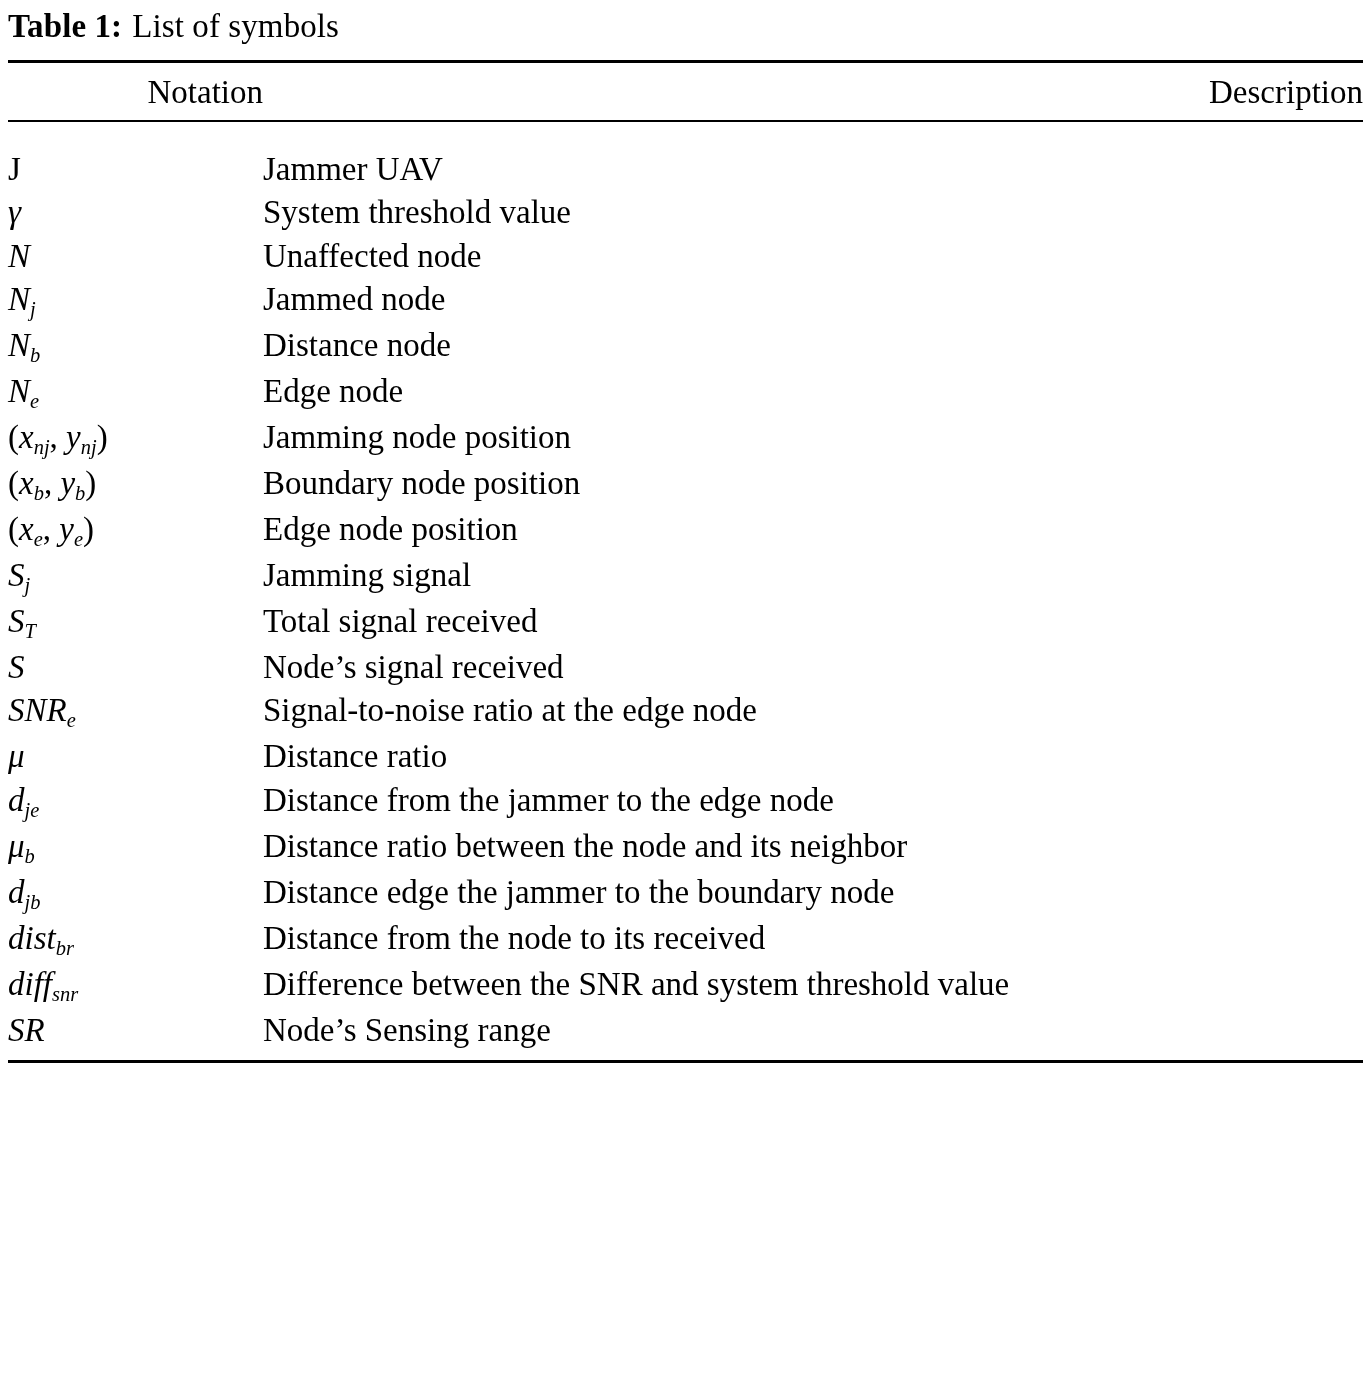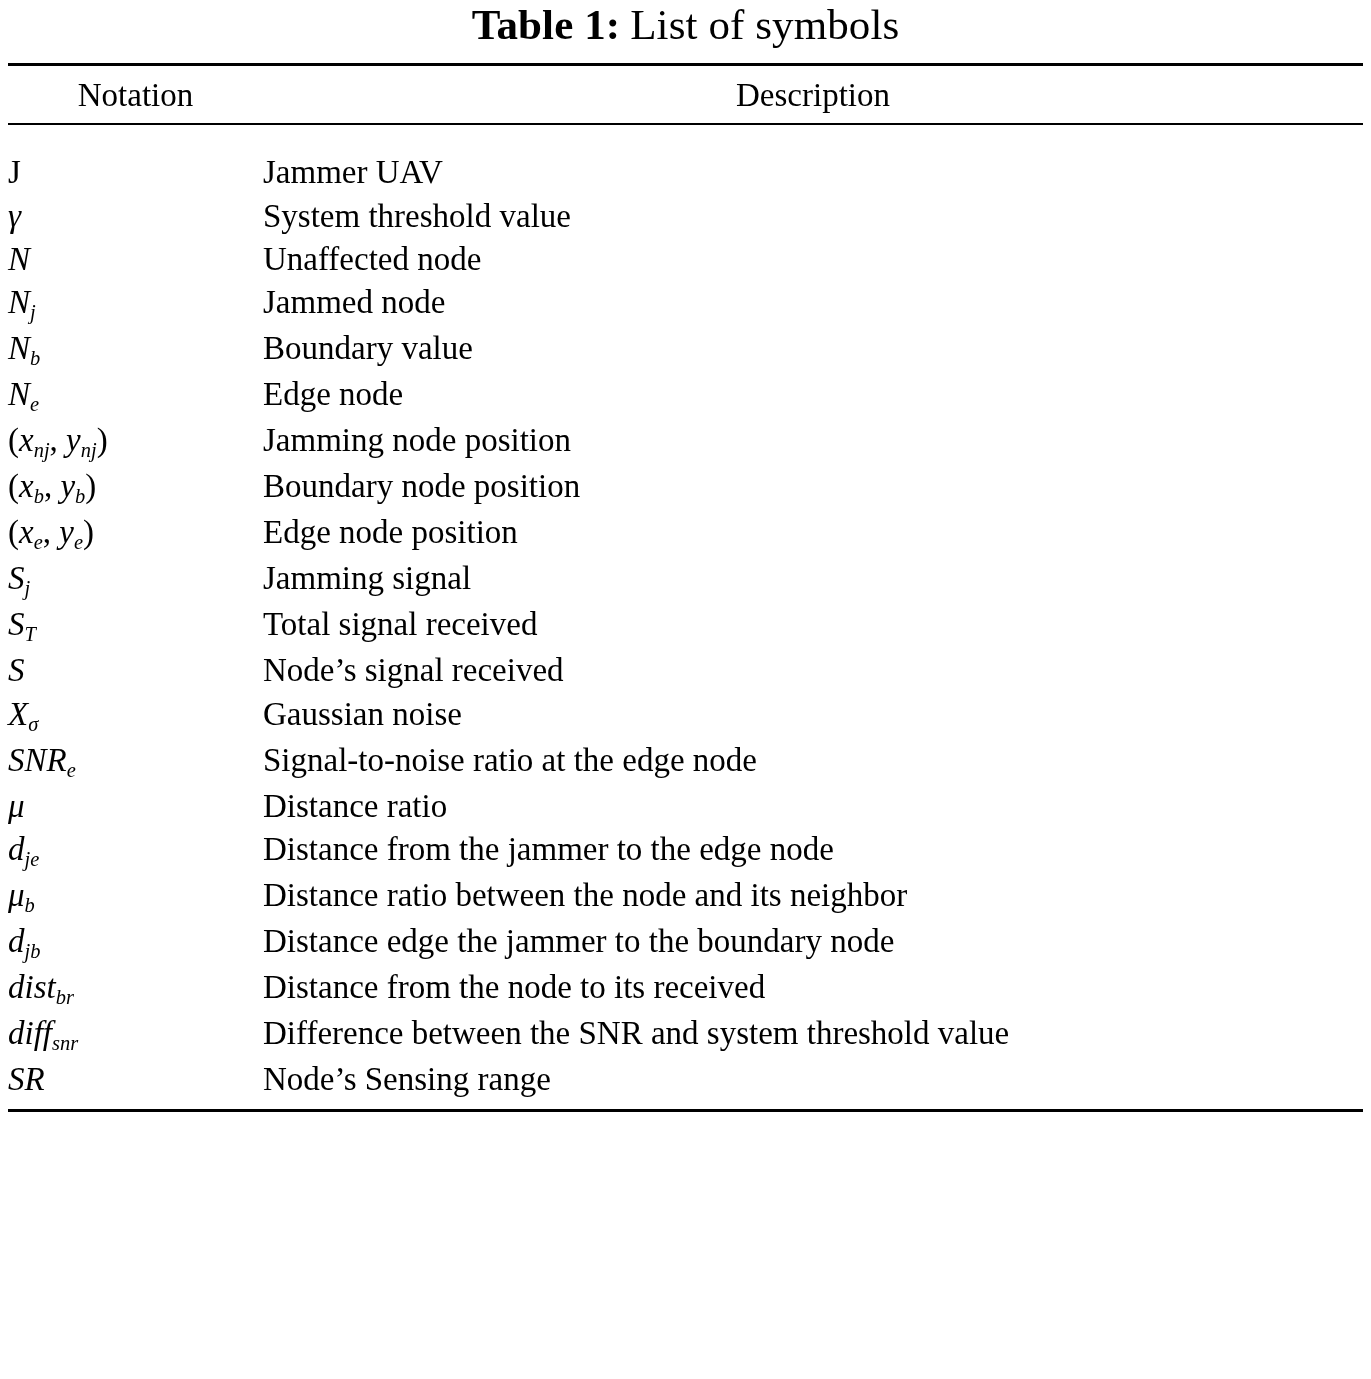--- a/index.html
+++ b/index.html
@@ -15,23 +15,24 @@
     -webkit-font-smoothing: antialiased;
   }
   .page {
     width: 1371px;
     height: 1379px;
     box-sizing: border-box;
     padding: 0 8px;
     position: relative;
   }
   .caption {
-    text-align: center;
-    font-size: 43px;
+    text-align: left;
+    font-size: 33px;
     line-height: 1.15;
+    padding-top: 8px;
     padding-bottom: 14px;
     letter-spacing: 0.1px;
   }
   .caption .cap-label {
     font-weight: bold;
   }
   .caption .cap-text {
     font-weight: normal;
     margin-left: 10px;
   }
@@ -42,21 +43,21 @@
   .rule-thin {
     border-top: 2px solid #000;
     width: 100%;
   }
   table.symbols {
     width: 100%;
     border-collapse: collapse;
     font-size: 33px;
   }
   table.symbols th {
-    text-align: center;
+    text-align: right;
     font-weight: normal;
     padding: 11px 0 9px 0;
     font-size: 33px;
   }
   table.symbols td {
     text-align: left;
     padding: 3.2px 0 3.2px 0;
     font-size: 33px;
     line-height: 1.12;
     vertical-align: baseline;
@@ -131,21 +132,21 @@
         <tr>
           <td class="col-notation"><span class="notation">N</span></td>
           <td class="col-description"><span class="desc">Unaffected node</span></td>
         </tr>
         <tr>
           <td class="col-notation"><span class="notation">N<sub>j</sub></span></td>
           <td class="col-description"><span class="desc">Jammed node</span></td>
         </tr>
         <tr>
           <td class="col-notation"><span class="notation">N<sub>b</sub></span></td>
-          <td class="col-description"><span class="desc">Boundary value</span></td>
+          <td class="col-description"><span class="desc">Distance node</span></td>
         </tr>
         <tr>
           <td class="col-notation"><span class="notation">N<sub>e</sub></span></td>
           <td class="col-description"><span class="desc">Edge node</span></td>
         </tr>
         <tr>
           <td class="col-notation"><span class="notation"><span class="up">(</span>x<sub>nj</sub><span class="up">,</span> y<sub>nj</sub><span class="up">)</span></span></td>
           <td class="col-description"><span class="desc">Jamming node position</span></td>
         </tr>
         <tr>
@@ -160,24 +161,20 @@
           <td class="col-notation"><span class="notation">S<sub>j</sub></span></td>
           <td class="col-description"><span class="desc">Jamming signal</span></td>
         </tr>
         <tr>
           <td class="col-notation"><span class="notation">S<sub>T</sub></span></td>
           <td class="col-description"><span class="desc">Total signal received</span></td>
         </tr>
         <tr>
           <td class="col-notation"><span class="notation">S</span></td>
           <td class="col-description"><span class="desc">Node’s signal received</span></td>
-        </tr>
-        <tr>
-          <td class="col-notation"><span class="notation">X<sub>σ</sub></span></td>
-          <td class="col-description"><span class="desc">Gaussian noise</span></td>
         </tr>
         <tr>
           <td class="col-notation"><span class="notation">SNR<sub>e</sub></span></td>
           <td class="col-description"><span class="desc">Signal-to-noise ratio at the edge node</span></td>
         </tr>
         <tr>
           <td class="col-notation"><span class="notation">μ</span></td>
           <td class="col-description"><span class="desc">Distance ratio</span></td>
         </tr>
         <tr>

